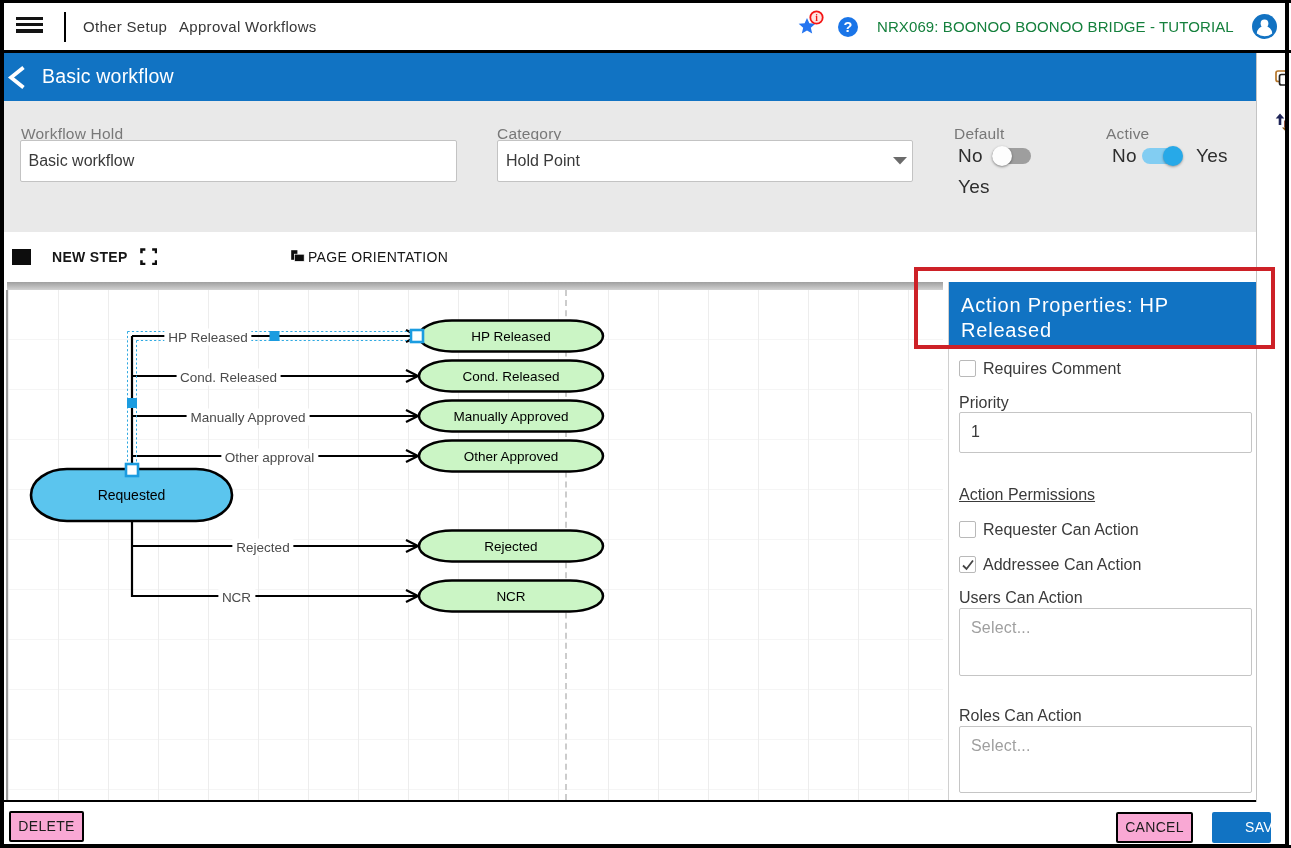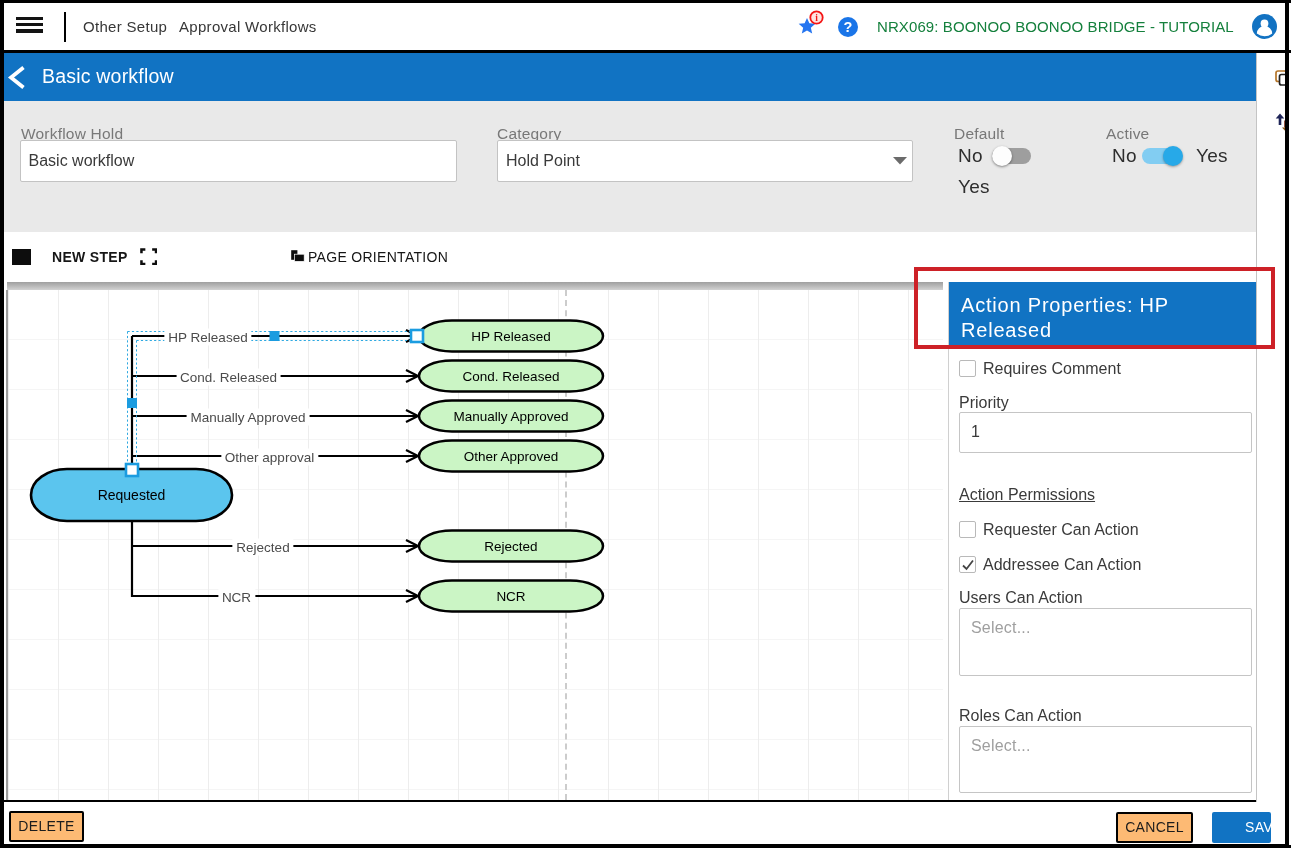--- a/index.html
+++ b/index.html
@@ -47,21 +47,21 @@
 #phead { position:absolute; left:0px; top:0px; width:311px; height:64px; background:#1173c3; color:#fff; font-size:20px; line-height:25px; padding:11px 0 0 12px; letter-spacing:0.8px; }
 .plabel { position:absolute; font-size:16px; color:#3a3a3a; letter-spacing:0px; }
 .pselect { position:absolute; left:10px; width:293px; background:#fff; border:1px solid #c5c5c5; border-radius:2px; font-size:16px; color:#9f9f9f; padding:10px 0 0 11px; letter-spacing:0.2px; }
 .cbox { position:absolute; left:10px; width:17px; height:17px; background:#fff; border:1px solid #b9b9b9; border-radius:2px; }
 
 #redrect { position:absolute; left:910px; top:264px; width:361px; height:82px; border:4px solid #cd2127; z-index:40; }
 
 
 #botline { position:absolute; left:0; top:796.5px; width:1281px; height:2.5px; background:#000; }
 #botbar { position:absolute; left:0; top:799px; width:1281px; height:42px; background:#fff; }
-.bbtn { position:absolute; height:31px; line-height:27px; text-align:center; font-size:14px; letter-spacing:0.3px; border:2px solid #000; border-radius:2px; background:#fdba74; color:#1c1c1c; }
+.bbtn { position:absolute; height:31px; line-height:27px; text-align:center; font-size:14px; letter-spacing:0.3px; border:2px solid #000; border-radius:2px; background:#f9a8d4; color:#1c1c1c; }
 </style>
 </head>
 <body>
 <div id="page">
 
   <div id="topbar">
     <div id="burger">
         <div style="top:0"></div>
         <div style="top:6.2px"></div>
         <div style="top:12.6px"></div>

